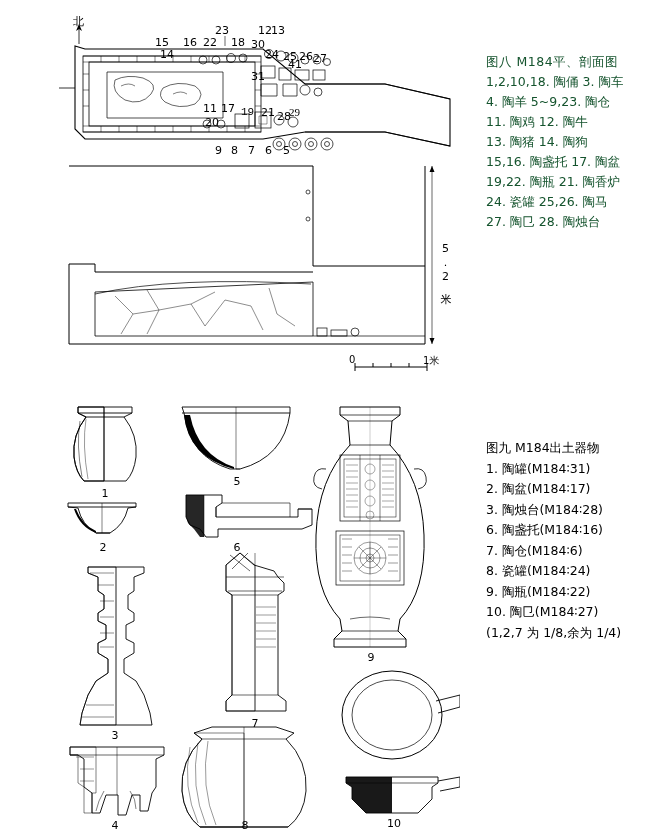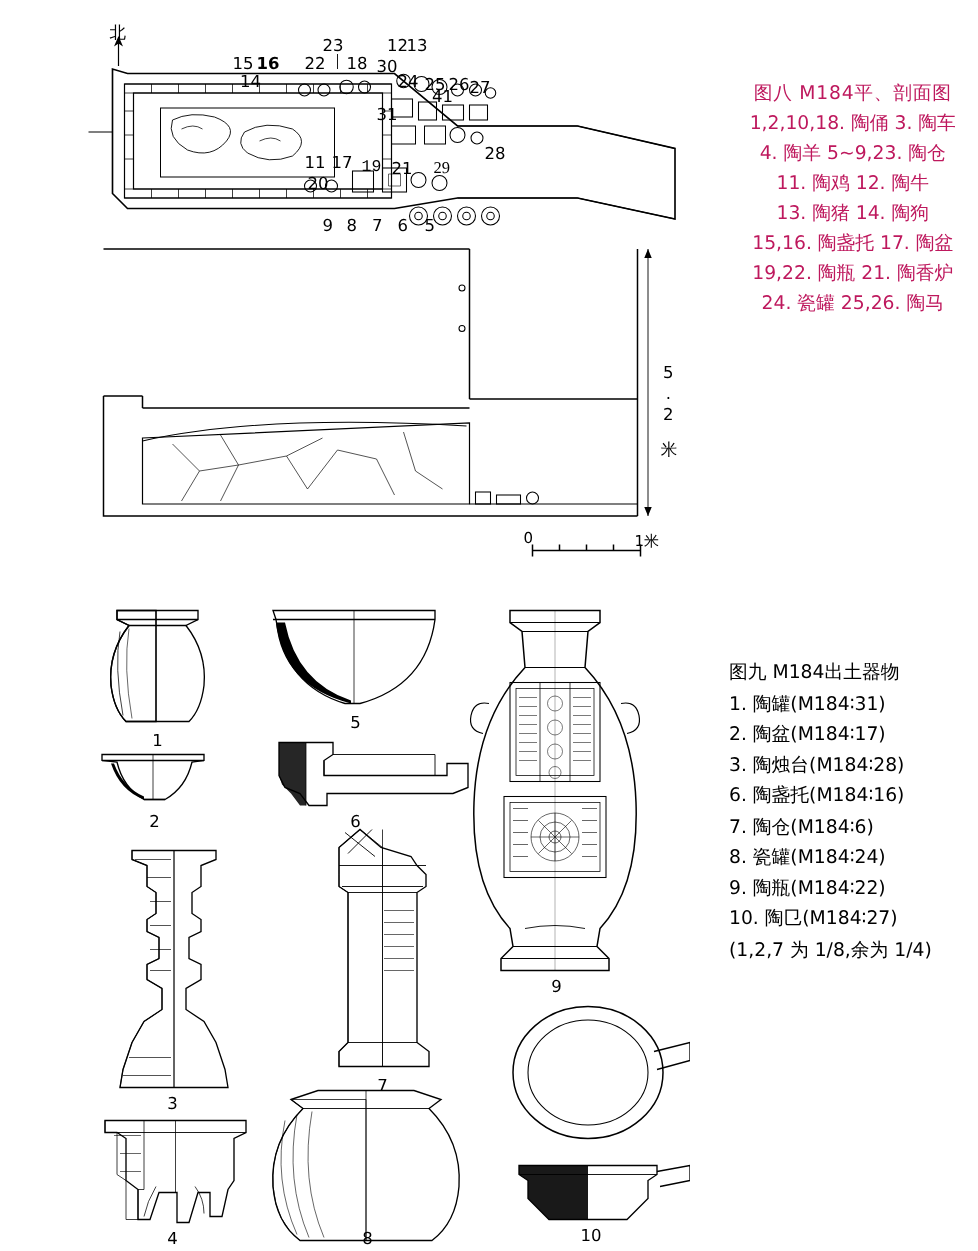--- a/index.html
+++ b/index.html
@@ -29,22 +29,21 @@
     width: 400px;
     height: 380px;
   }
   #fig8-caption {
     position: absolute;
     left: 486px;
     top: 52px;
     width: 165px;
     font-size: 12.5px;
     line-height: 20px;
-    color: #be185d;
-    text-align: center;
+    color: #14532d;
   }
   #fig8-caption .cap-title {
     letter-spacing: 0.5px;
   }
 
   #fig9-area {
     position: absolute;
     left: 40px;
     top: 395px;
     width: 420px;
@@ -240,35 +239,35 @@
         <line x1="354" y1="349" x2="354" y2="353" stroke-width="1"></line>
         <line x1="372" y1="349" x2="372" y2="357" stroke-width="1"></line>
       </g>
     </svg>
 
     <div class="num-label" style="left:160px; top:10px;">23</div>
     <div class="num-label" style="left:203px; top:10px;">12</div>
     <div class="num-label" style="left:216px; top:10px;">13</div>
     <div class="num-label" style="left:233px; top:10px;margin-top:34px;">41</div>
     <div class="num-label" style="left:100px; top:22px;">15</div>
-    <div class="num-label" style="left:116px; top:22px;font-weight:bold;">16</div>
+    <div class="num-label" style="left:128px; top:22px;">16</div>
     <div class="num-label" style="left:148px; top:22px;">22</div>
     <div class="num-label" style="left:176px; top:22px;">18</div>
     <div class="num-label" style="left:196px; top:24px;">30</div>
     <div class="num-label" style="left:105px; top:34px;">14</div>
     <div class="num-label" style="left:210px; top:34px;">24</div>
     <div class="num-label" style="left:228px; top:36px;">25</div>
     <div class="num-label" style="left:244px; top:36px;">26</div>
     <div class="num-label" style="left:258px; top:38px;">27</div>
     <div class="num-label" style="left:196px; top:56px;">31</div>
     <div class="num-label" style="left:148px; top:88px;">11</div>
     <div class="num-label" style="left:166px; top:88px;">17</div>
     <div class="num-label" style="left:186px; top:92px;font-family:Liberation Mono, monospace;">19</div>
     <div class="num-label" style="left:206px; top:92px;">21</div>
-    <div class="num-label" style="left:222px; top:82px;margin-left:46px;">28</div>
+    <div class="num-label" style="left:222px; top:96px;">28</div>
     <div class="num-label" style="left:234px; top:92px;font-family:Liberation Serif, serif;">29</div>
     <div class="num-label" style="left:150px; top:102px;">20</div>
     <div class="num-label" style="left:160px; top:130px;">9</div>
     <div class="num-label" style="left:176px; top:130px;">8</div>
     <div class="num-label" style="left:193px; top:130px;">7</div>
     <div class="num-label" style="left:210px; top:130px;">6</div>
     <div class="num-label" style="left:228px; top:130px;">5</div>
 
     <div class="vert-label" style="left:382px; top:228px;">5.2米</div>
     <div class="tiny-label" style="left:294px; top:340px;">0</div>
@@ -277,20 +276,21 @@
 
   <div id="fig8-caption">
     <div class="cap-title">图八    M184平、剖面图</div>
     <div class="cap-line">1,2,10,18. 陶俑    3. 陶车</div>
     <div class="cap-line">4. 陶羊    5~9,23. 陶仓</div>
     <div class="cap-line">11. 陶鸡    12. 陶牛</div>
     <div class="cap-line">13. 陶猪    14. 陶狗</div>
     <div class="cap-line">15,16. 陶盏托  17. 陶盆</div>
     <div class="cap-line">19,22. 陶瓶   21. 陶香炉</div>
     <div class="cap-line">24. 瓷罐    25,26. 陶马</div>
+    <div class="cap-line">27. 陶㔾    28. 陶烛台</div>
   </div>
 
   <div id="fig9-area">
     <svg width="420" height="440" viewBox="0 0 420 440">
       <g class="ln" stroke-width="0.9">
 
         <g>
           <path d="M38 12 L92 12 L92 18 L84 22 Q98 40 96 62 Q94 78 86 86 L44 86 Q36 78 34 62 Q32 40 46 22 L38 18 Z"></path>
           <line x1="38" y1="18" x2="92" y2="18"></line>
           <path d="M46 22 L84 22"></path>

